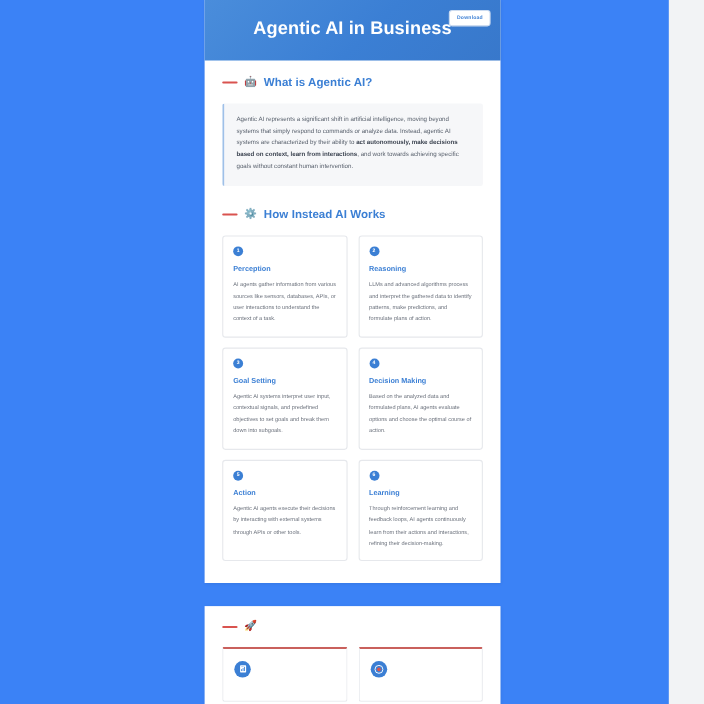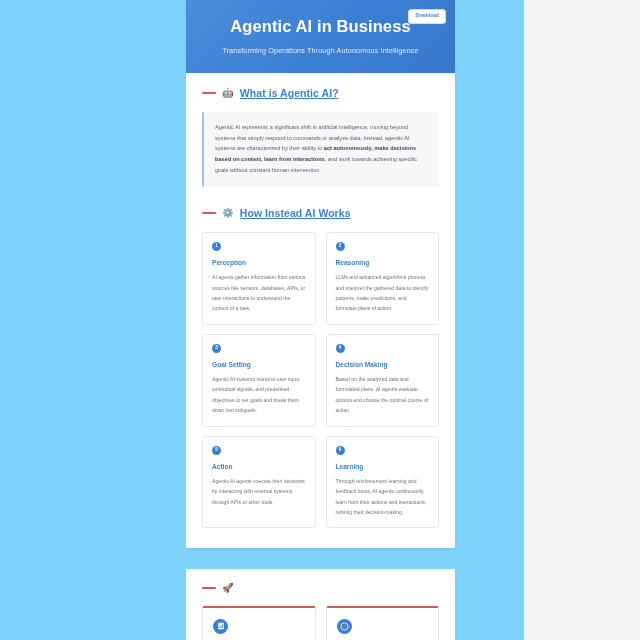--- a/index.html
+++ b/index.html
@@ -6,24 +6,24 @@
 
   html, body {
     width: 640px;
     height: 640px;
     background: #f2f3f5;
     font-family: "Liberation Sans", sans-serif;
     overflow: hidden;
   }
 
   #page {
-    width: 524px;
+    width: 608px;
     height: 640px;
     position: relative;
-    background: #7dd3fc;
+    background: #3b82f6;
   }
 
   .doc-wrap {
     position: absolute;
     left: 186px;
     top: 0;
     width: 269px;
   }
 
   
@@ -86,21 +86,20 @@
     background: #d9534f;
     border-radius: 1px;
     flex: none;
   }
   .sec-emoji { font-size: 9.5px; line-height: 1; flex: none; }
   .sec-title {
     color: #3b7fd4;
     font-size: 10.5px;
     font-weight: bold;
     letter-spacing: 0.05px;
-    text-decoration: underline;
   }
 
   
   .quote {
     background: #f6f7f9;
     border-left: 2px solid #9fc0e8;
     padding: 10px 12px 11px 11px;
     border-radius: 2px;
   }
   .quote p {
@@ -176,21 +175,20 @@
 </head>
 <body>
 
 <div id="page">
   <div class="doc-wrap">
 
     <div class="panel">
 
       <div class="hero">
         <div class="hero-title">Agentic AI in Business</div>
-        <div class="hero-sub">Transforming Operations Through Autonomous Intelligence</div>
         <button class="hero-btn">Download</button>
       </div>
 
       <div class="panel-body">
 
         <div class="sec-head">
           <span class="sec-rule"></span>
           <span class="sec-emoji">🤖</span>
           <span class="sec-title">What is Agentic AI?</span>
         </div>

